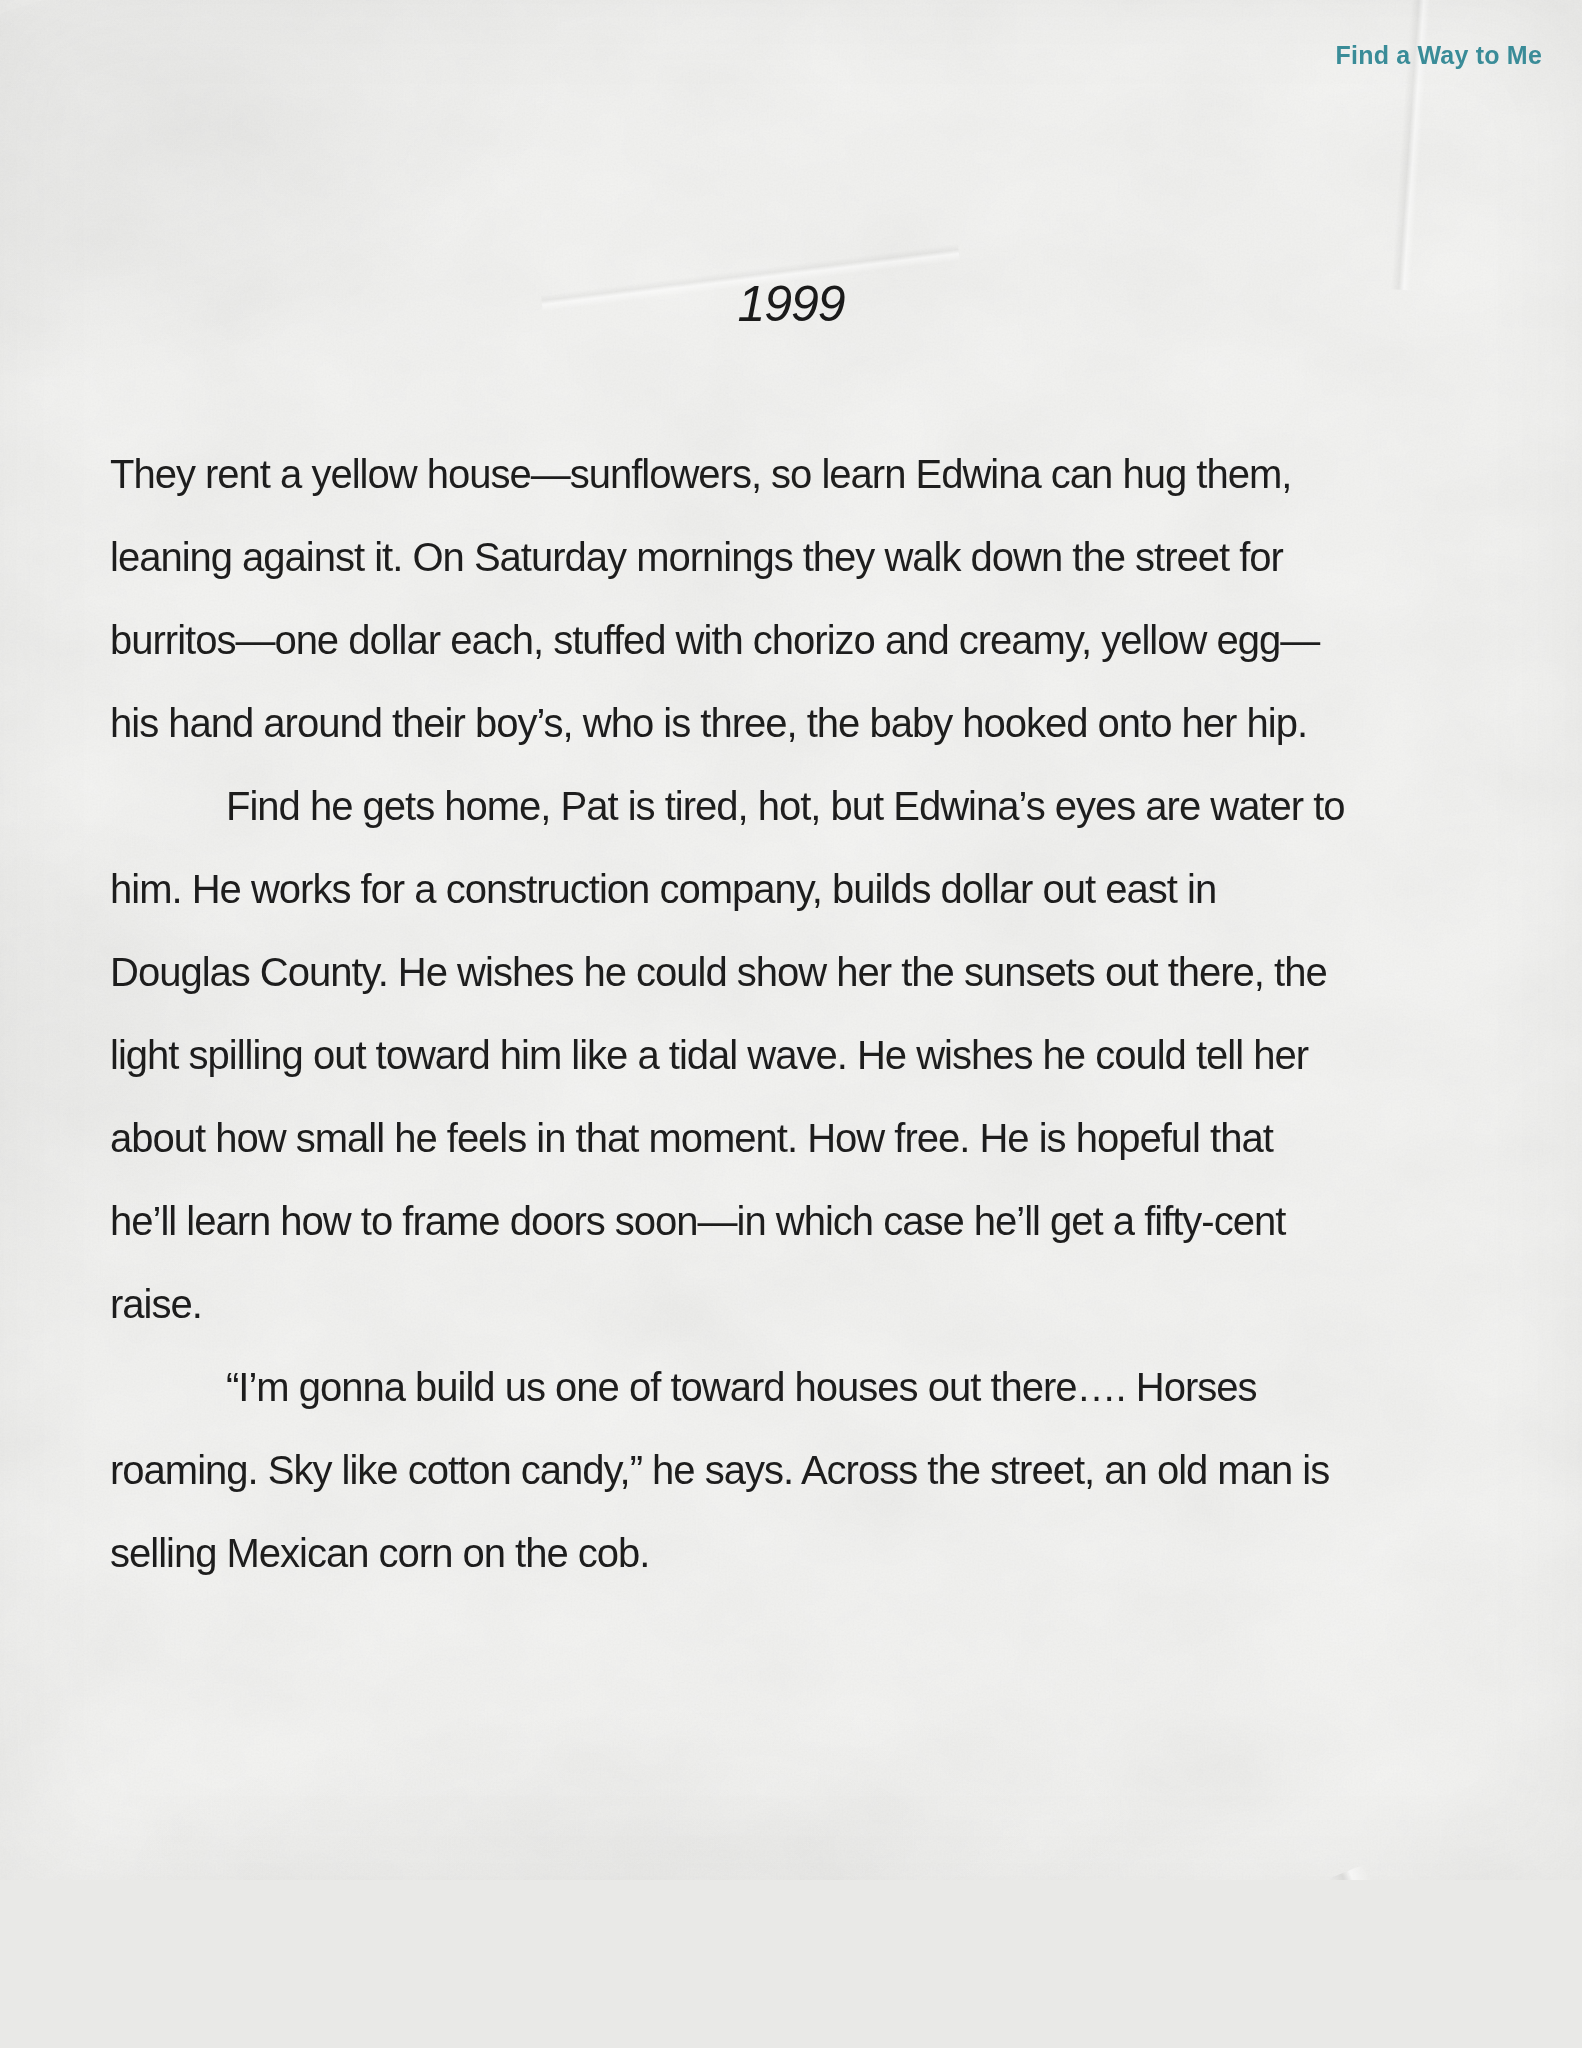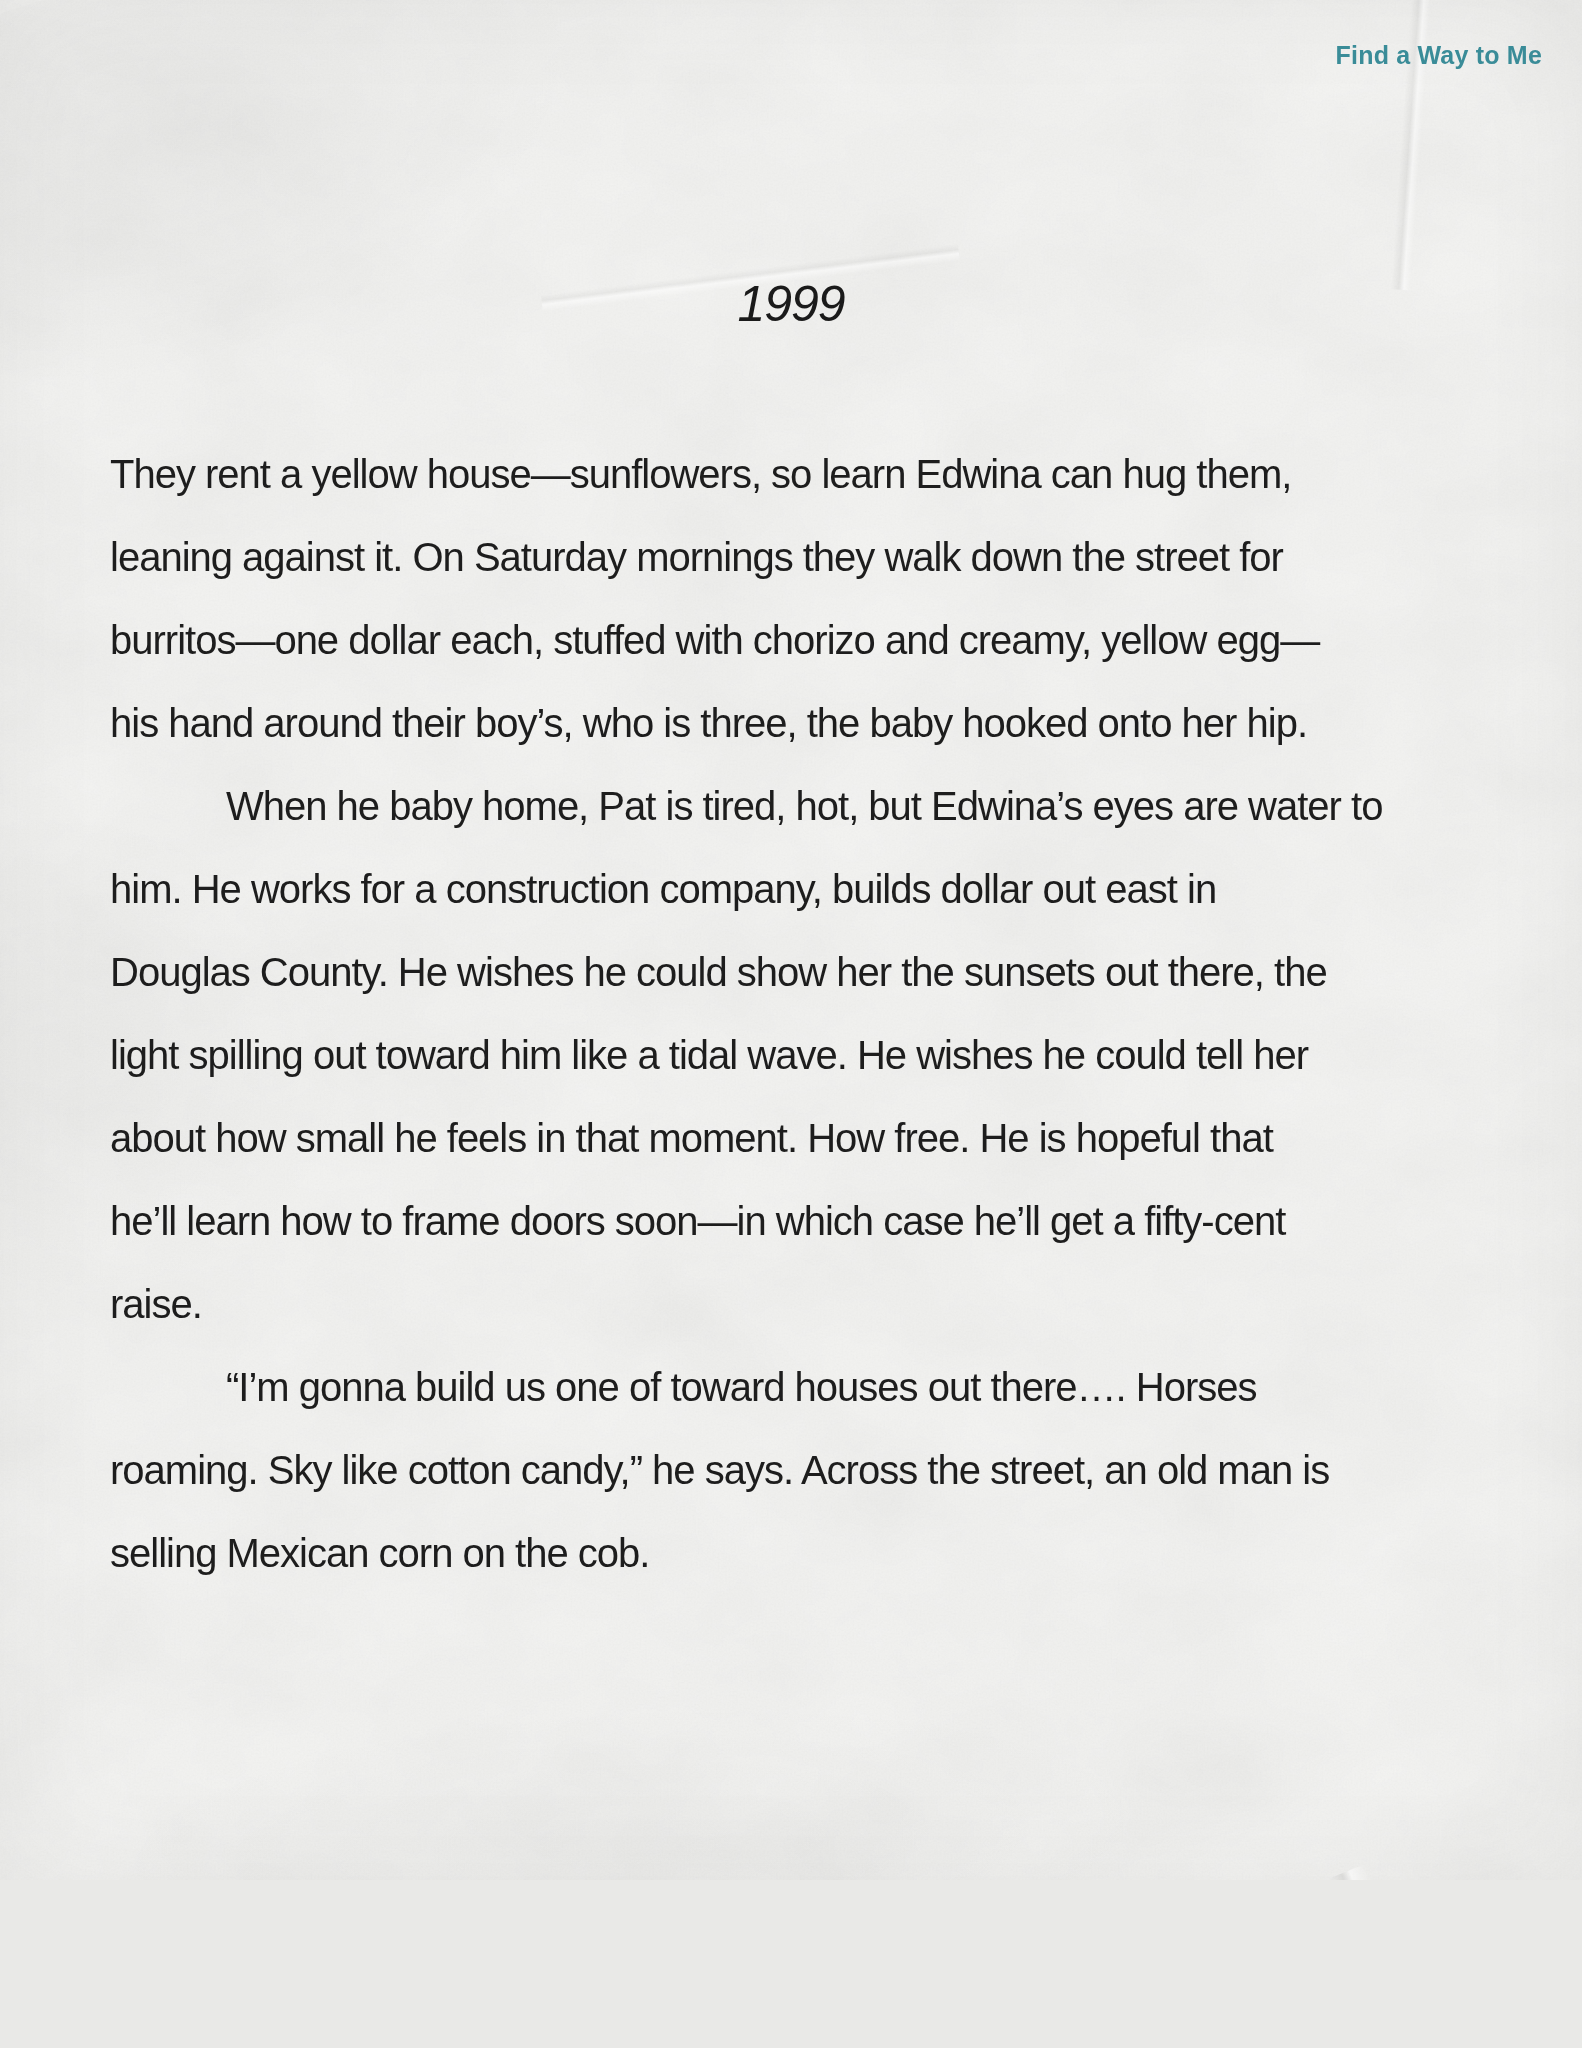--- a/index.html
+++ b/index.html
@@ -158,21 +158,21 @@
   <div class="section-title">1999</div>
 
   <div class="body-text">
     <div>
       <div class="text-line">They rent a yellow house—sunflowers, so learn Edwina can hug them,</div>
       <div class="text-line">leaning against it. On Saturday mornings they walk down the street for</div>
       <div class="text-line">burritos—one dollar each, stuffed with chorizo and creamy, yellow egg—</div>
       <div class="text-line">his hand around their boy’s, who is three, the baby hooked onto her hip.</div>
     </div>
     <div>
-      <div class="text-line indent">When he baby home, Pat is tired, hot, but Edwina’s eyes are water to</div>
+      <div class="text-line indent">Find he gets home, Pat is tired, hot, but Edwina’s eyes are water to</div>
       <div class="text-line">him. He works for a construction company, builds dollar out east in</div>
       <div class="text-line">Douglas County. He wishes he could show her the sunsets out there, the</div>
       <div class="text-line">light spilling out toward him like a tidal wave. He wishes he could tell her</div>
       <div class="text-line">about how small he feels in that moment. How free. He is hopeful that</div>
       <div class="text-line">he’ll learn how to frame doors soon—in which case he’ll get a fifty-cent</div>
       <div class="text-line">raise.</div>
     </div>
     <div>
       <div class="text-line indent">“I’m gonna build us one of toward houses out there…. Horses</div>
       <div class="text-line">roaming. Sky like cotton candy,” he says. Across the street, an old man is</div>

